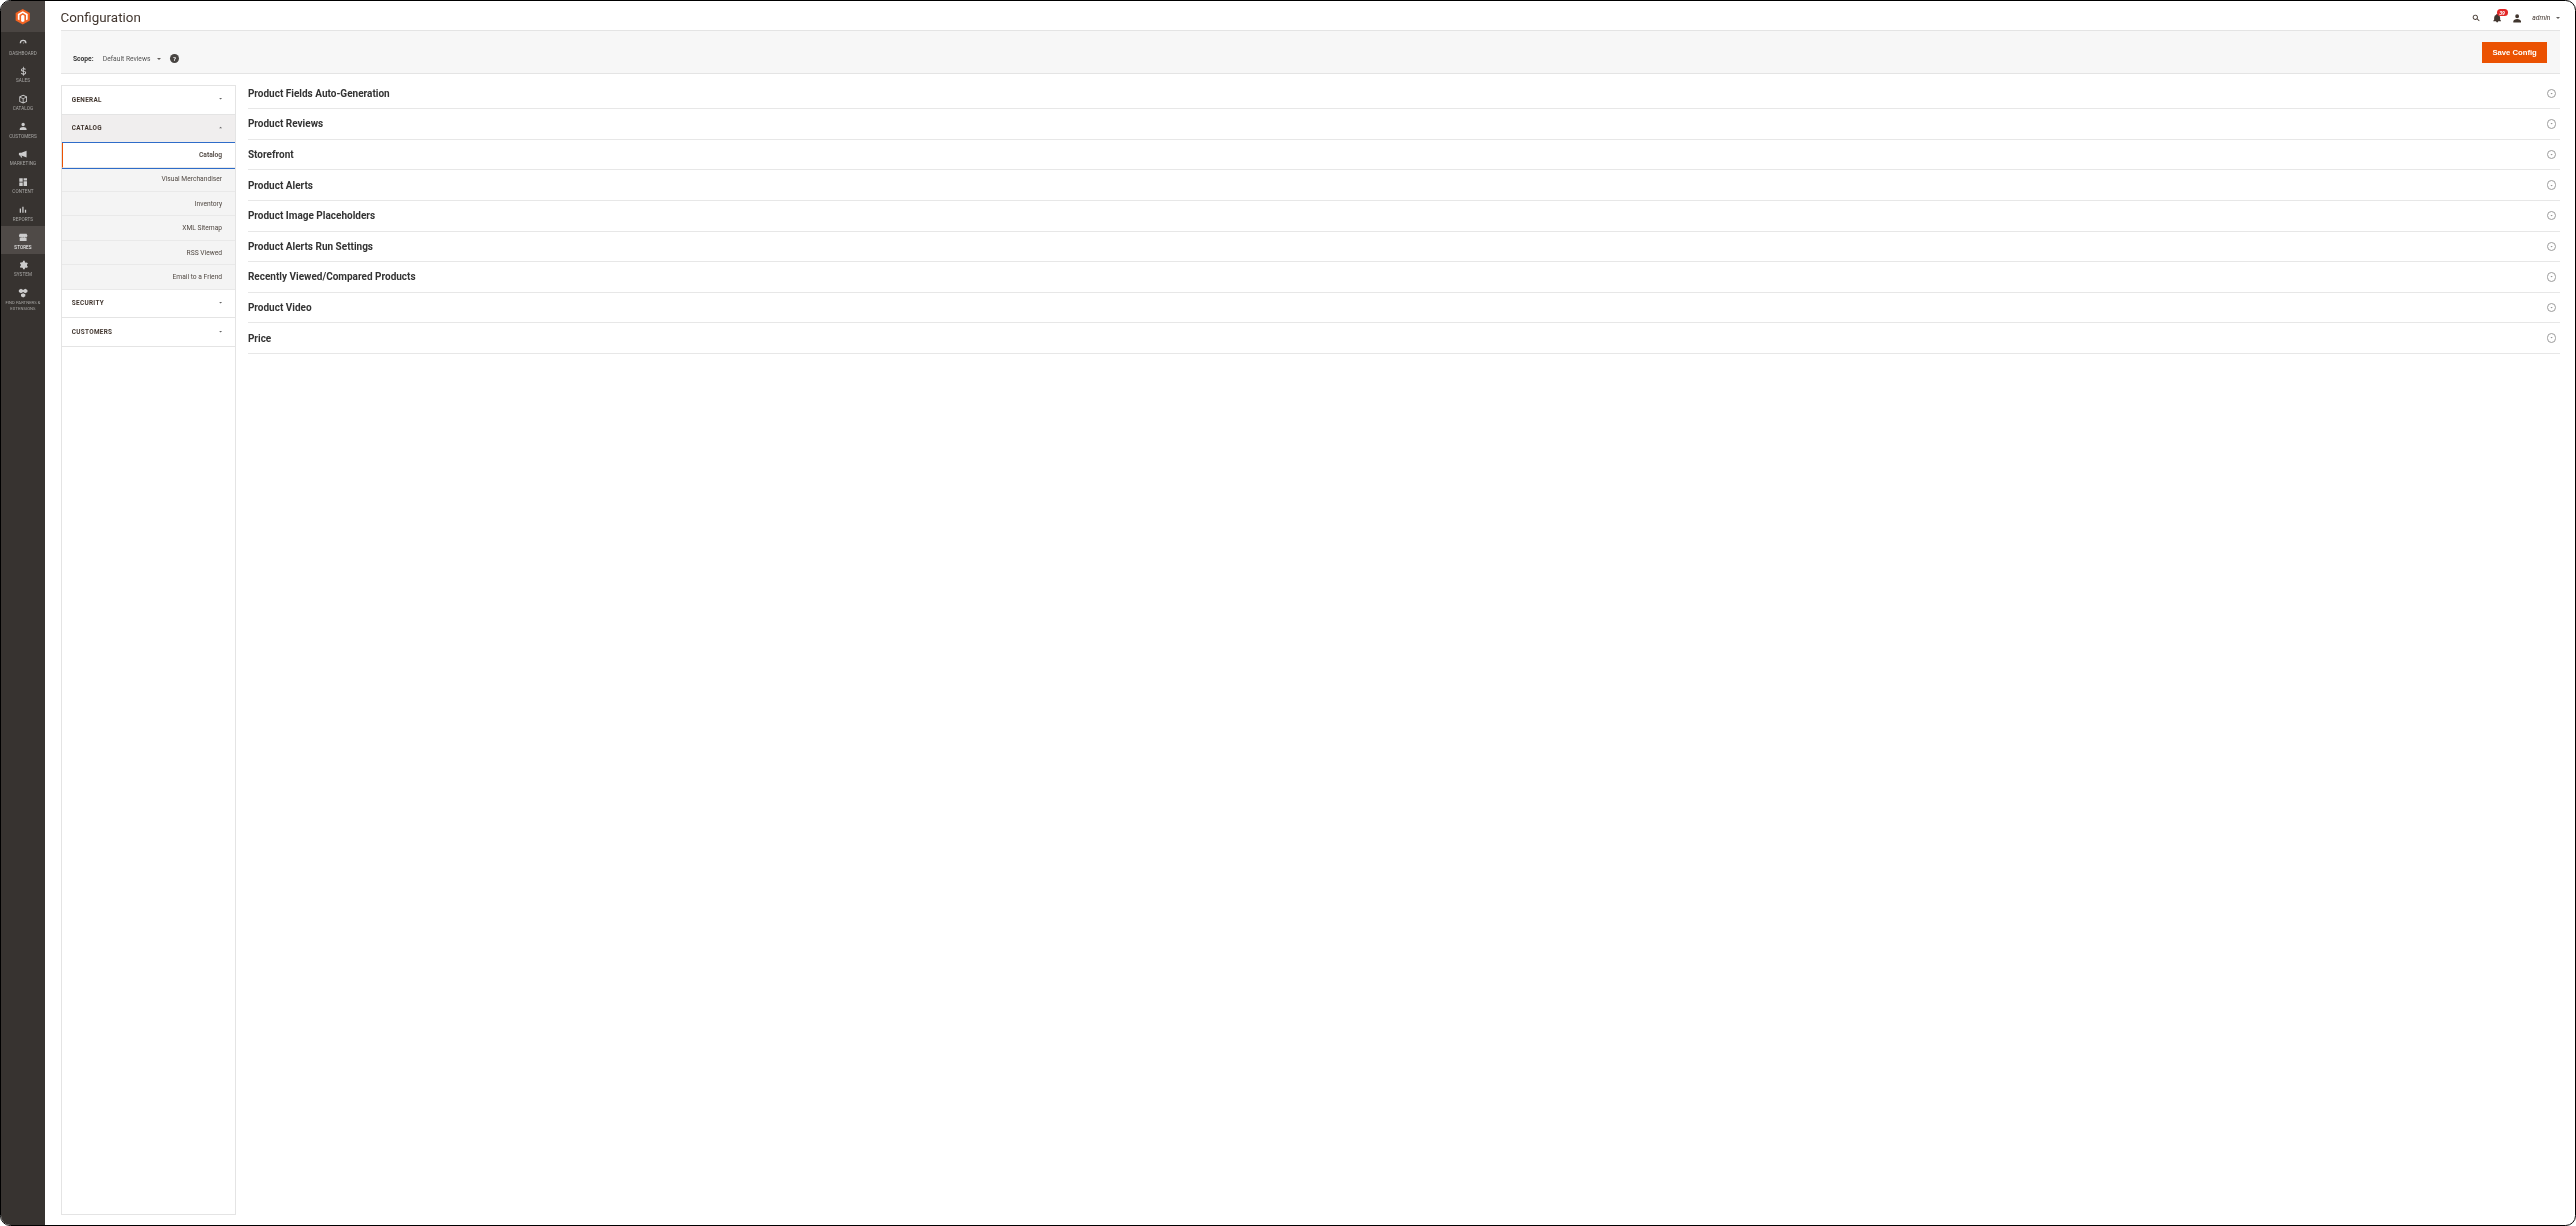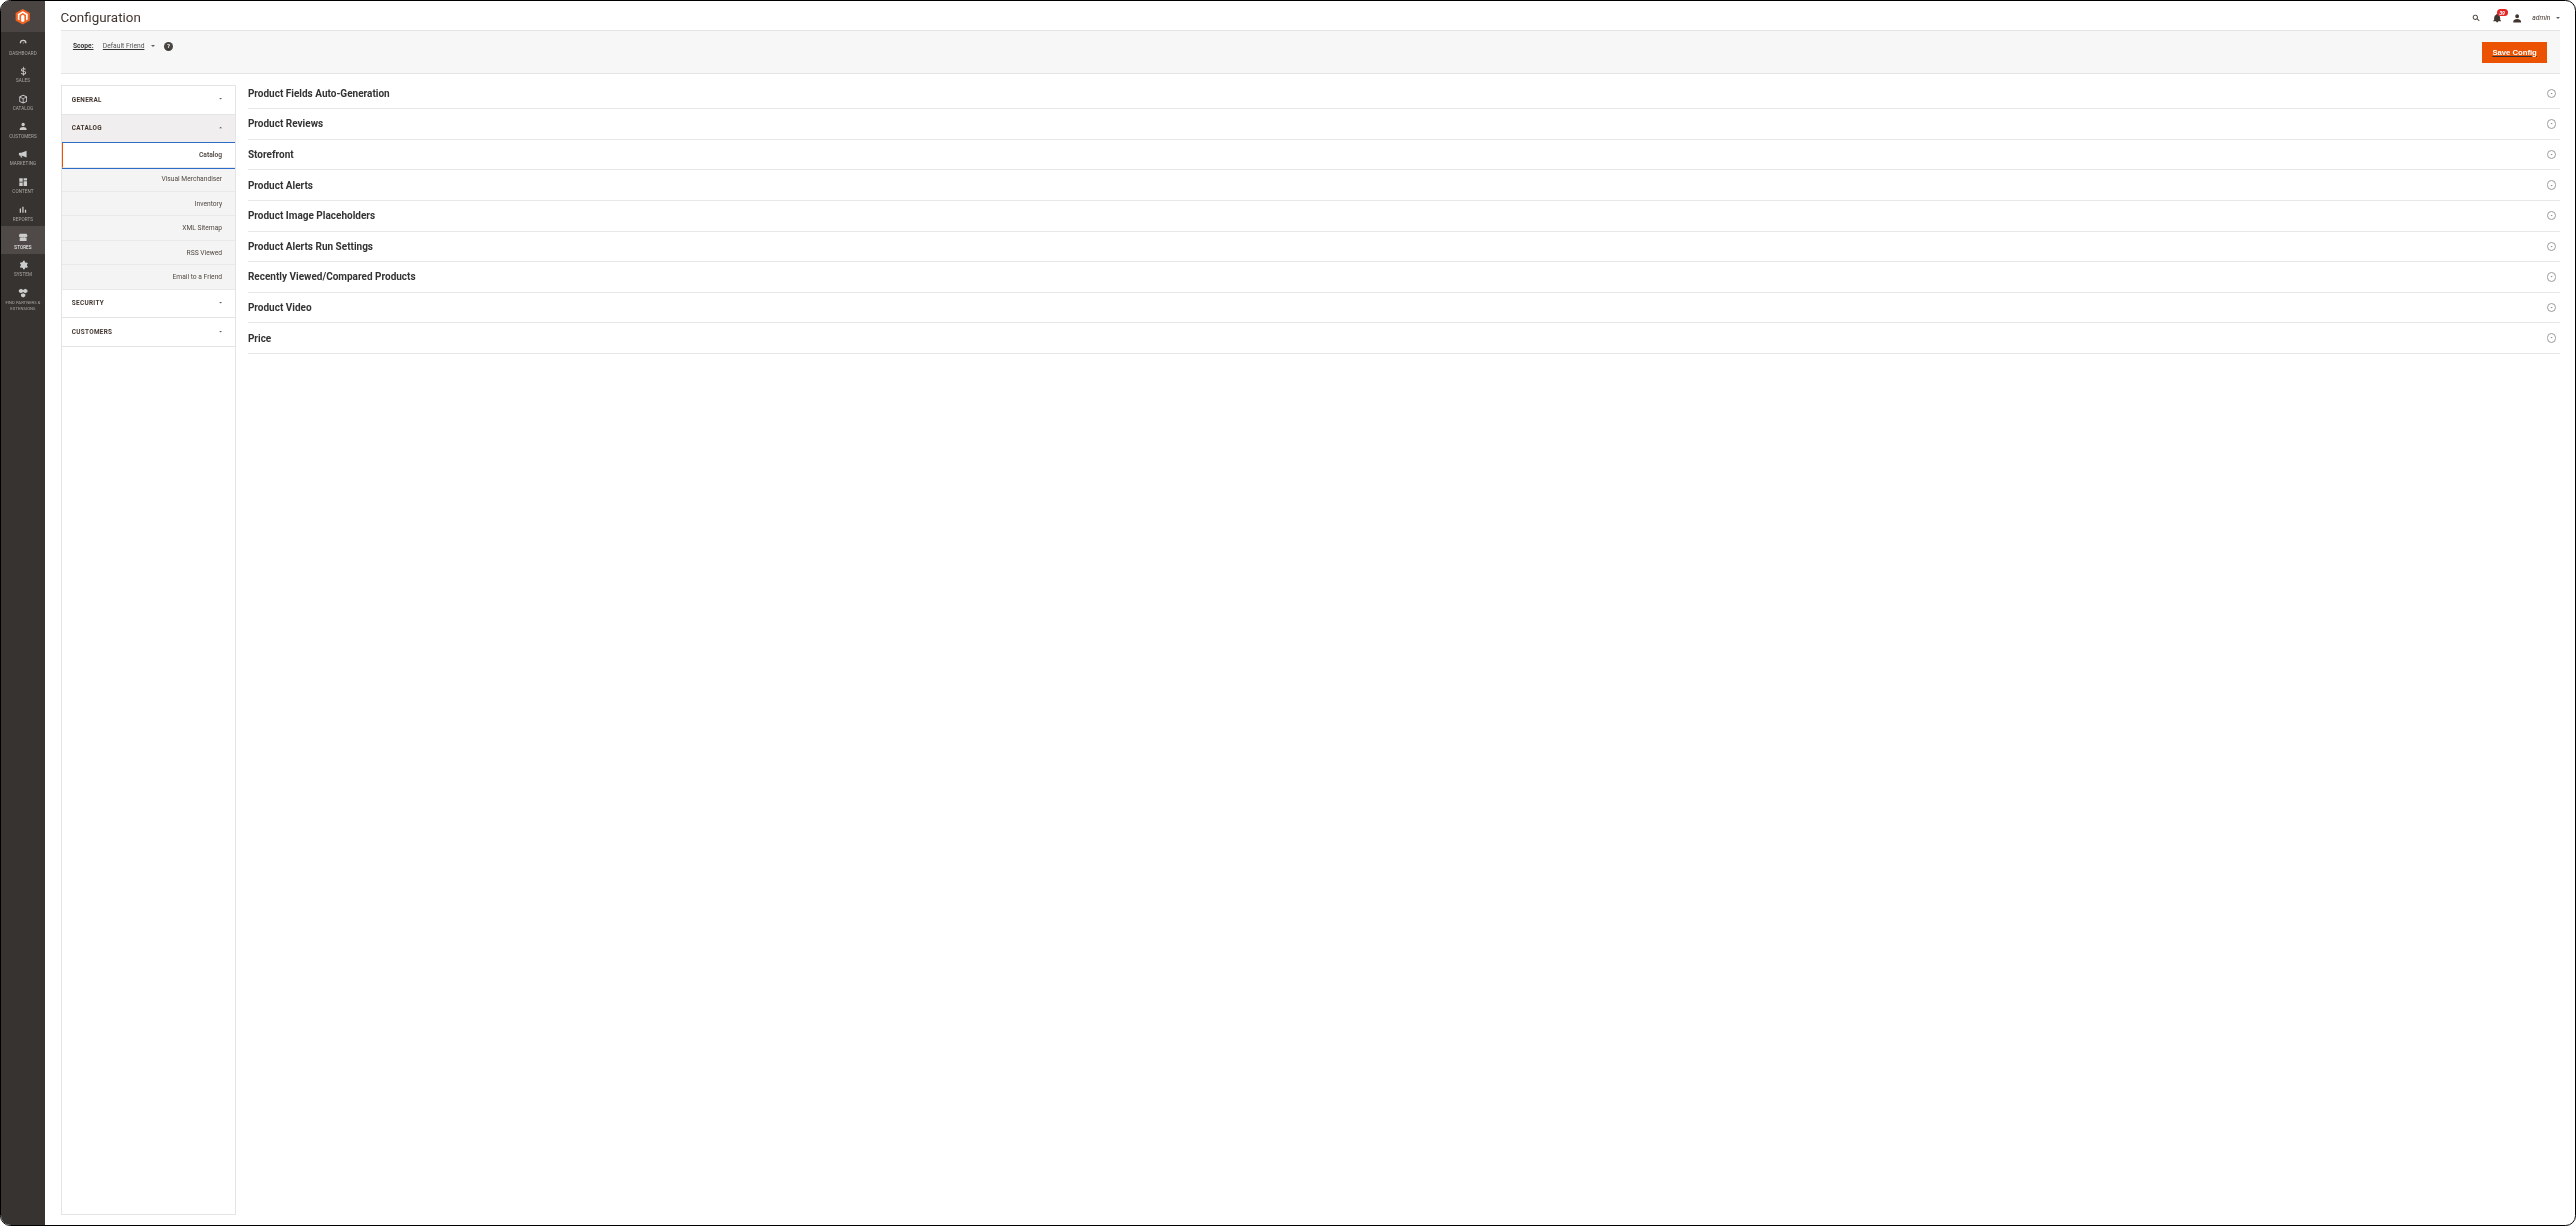--- a/index.html
+++ b/index.html
@@ -99,21 +99,21 @@
     border-top:2.6px solid #615d5a; margin-left:2.1px; vertical-align:middle;
   }
 
   
   .scope-bar {
     background:#f7f7f7;
     border-top:0.5px solid #e4e4e4;
     border-bottom:0.5px solid #e4e4e4;
     padding: 10.3px 12.4px;
     margin: 0 15.5px 10.3px 15.5px;
-    display:flex; align-items:flex-start; justify-content:space-between;text-decoration:underline;
+    display:flex; align-items:flex-end; justify-content:space-between;
   }
   .scope-left { display:flex; align-items:center; gap:9.3px; }
   .scope-label { font-weight:700; font-size:6.7px; color:#333; }
   .scope-select {
     display:flex; align-items:center; gap:4.1px; font-size:6.7px; color:#555; cursor:pointer;
   }
   .help-circ {
     width:9.3px;height:9.3px;border-radius:50%;background:#484542;color:#fff;
     display:flex;align-items:center;justify-content:center;font-size:6.2px;font-weight:700;cursor:pointer;
   }
@@ -304,21 +304,21 @@
       <div class="account caret-down">
         <span>admin</span>
       </div>
     </div>
   </div>
 
   <div class="scope-bar">
     <div class="scope-left">
       <span class="scope-label">Scope:</span>
       <span class="scope-select caret-down">
-        <span>Default Friend</span>
+        <span>Default Reviews</span>
       </span>
       <span class="help-circ">?</span>
     </div>
     <button class="save-btn">Save Config</button>
   </div>
 
   <div class="content-cols">
 
     <div class="config-nav">
 

